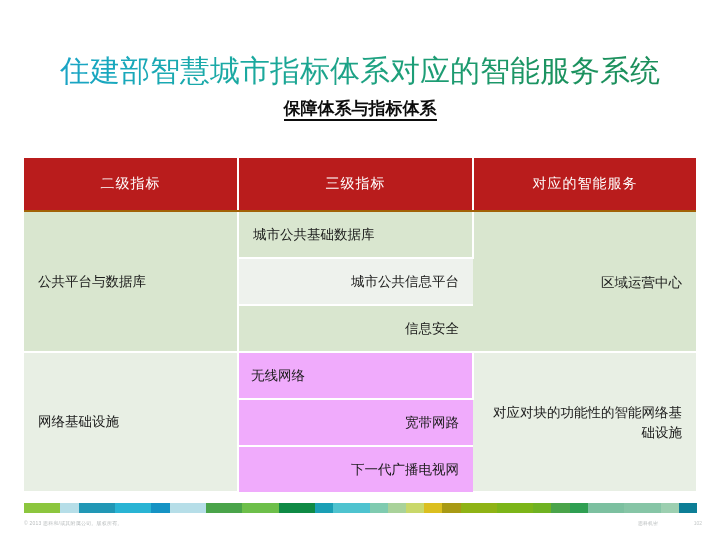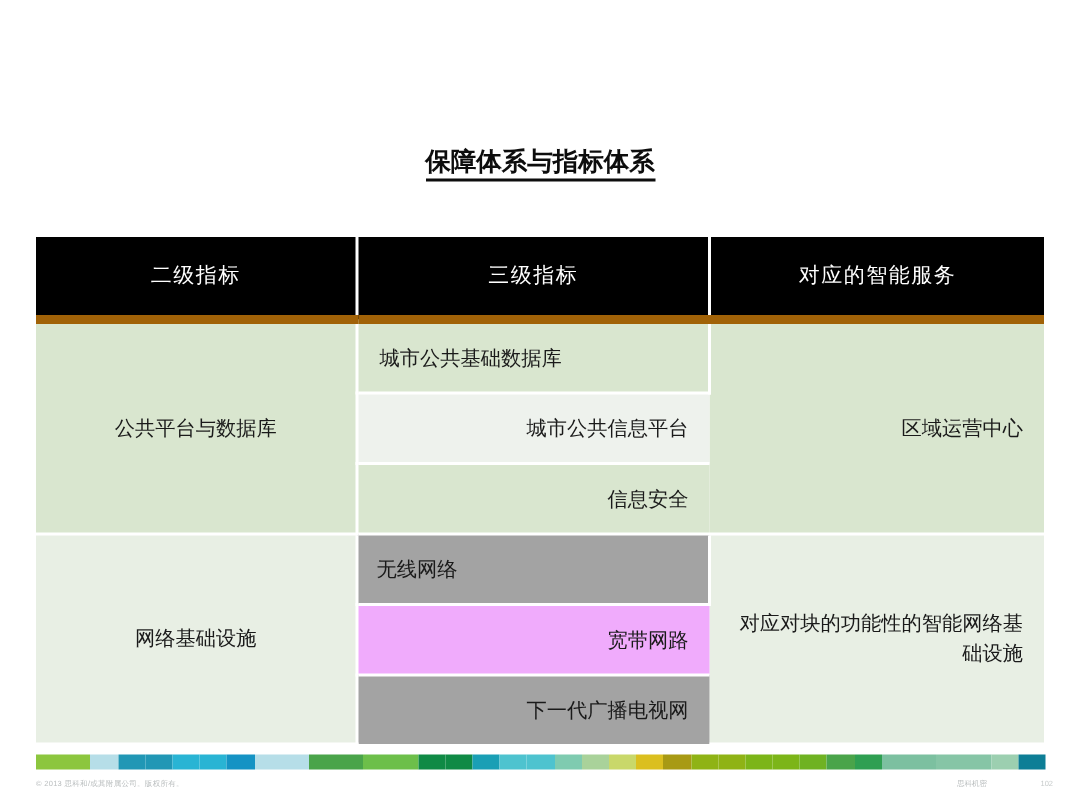--- a/index.html
+++ b/index.html
@@ -77,59 +77,58 @@
     height: 100%;
     border-collapse: collapse;
     table-layout: fixed;
     font-family: "DejaVu Serif", "Liberation Serif", serif;
   }
   table.matrix col.c1 { width: 214px; }
   table.matrix col.c2 { width: 235px; }
   table.matrix col.c3 { width: 223px; }
 
   table.matrix thead th {
-    background: #000000;
+    background: #b91c1c;
     color: #ffffff;
     font-family: Liberation Sans, sans-serif;
     font-weight: normal;
     font-size: 14px;
     height: 50px;
     text-align: center;
     vertical-align: middle;
     border-right: 2px solid #ffffff;
-    border-bottom: 6px solid #a16207;
+    border-bottom: 2px solid #a16207;
     letter-spacing: 1px;
   }
   table.matrix thead th:last-child { border-right: none; }
 
   table.matrix td {
     font-size: 13.5px;
     color: #1a1a1a;
     vertical-align: middle;
     border-right: 2px solid #ffffff;
     border-bottom: 2px solid #ffffff;
     padding: 0 14px;
     height: 45px;
   }
   table.matrix td:last-child { border-right: none; text-align: right; }
   table.matrix tbody tr:last-child td { border-bottom: none; }
 
   
   td.grp {
-    text-align: center;
     vertical-align: middle;
   }
   td.grp-a { background: #d9e6cf; }
   td.grp-b { background: #e8efe4; }
 
   
   td.sub { text-align: left; }
   td.sub.shade-a { background: #d9e6cf; }
   td.sub.shade-b { background: #eef2ed; }
-  td.sub.shade-c { background: #a3a3a3; padding-left: 12px; }
+  td.sub.shade-c { background: #f0abfc; padding-left: 12px; }
   td.sub.shade-d { background: #f0abfc; }
 
   
   td.svc {
     text-align: center;
     vertical-align: middle;
     line-height: 20px;
   }
   td.svc-a { background: #d9e6cf; }
   td.svc-b { background: #e8efe4; }
@@ -175,20 +174,21 @@
     line-height: 8px;
     color: #c6caca;
     white-space: nowrap;
   }
 </style>
 </head>
 <body>
 
 <div class="slide">
 
+  <div class="slide-title">住建部智慧城市指标体系对应的智能服务系统</div>
 
   <div class="slide-subtitle">
     <span>保障体系与指标体系</span>
   </div>
 
   <div class="tbl-wrap">
     <table class="matrix">
       <colgroup>
         <col class="c1">
           <col class="c2">

